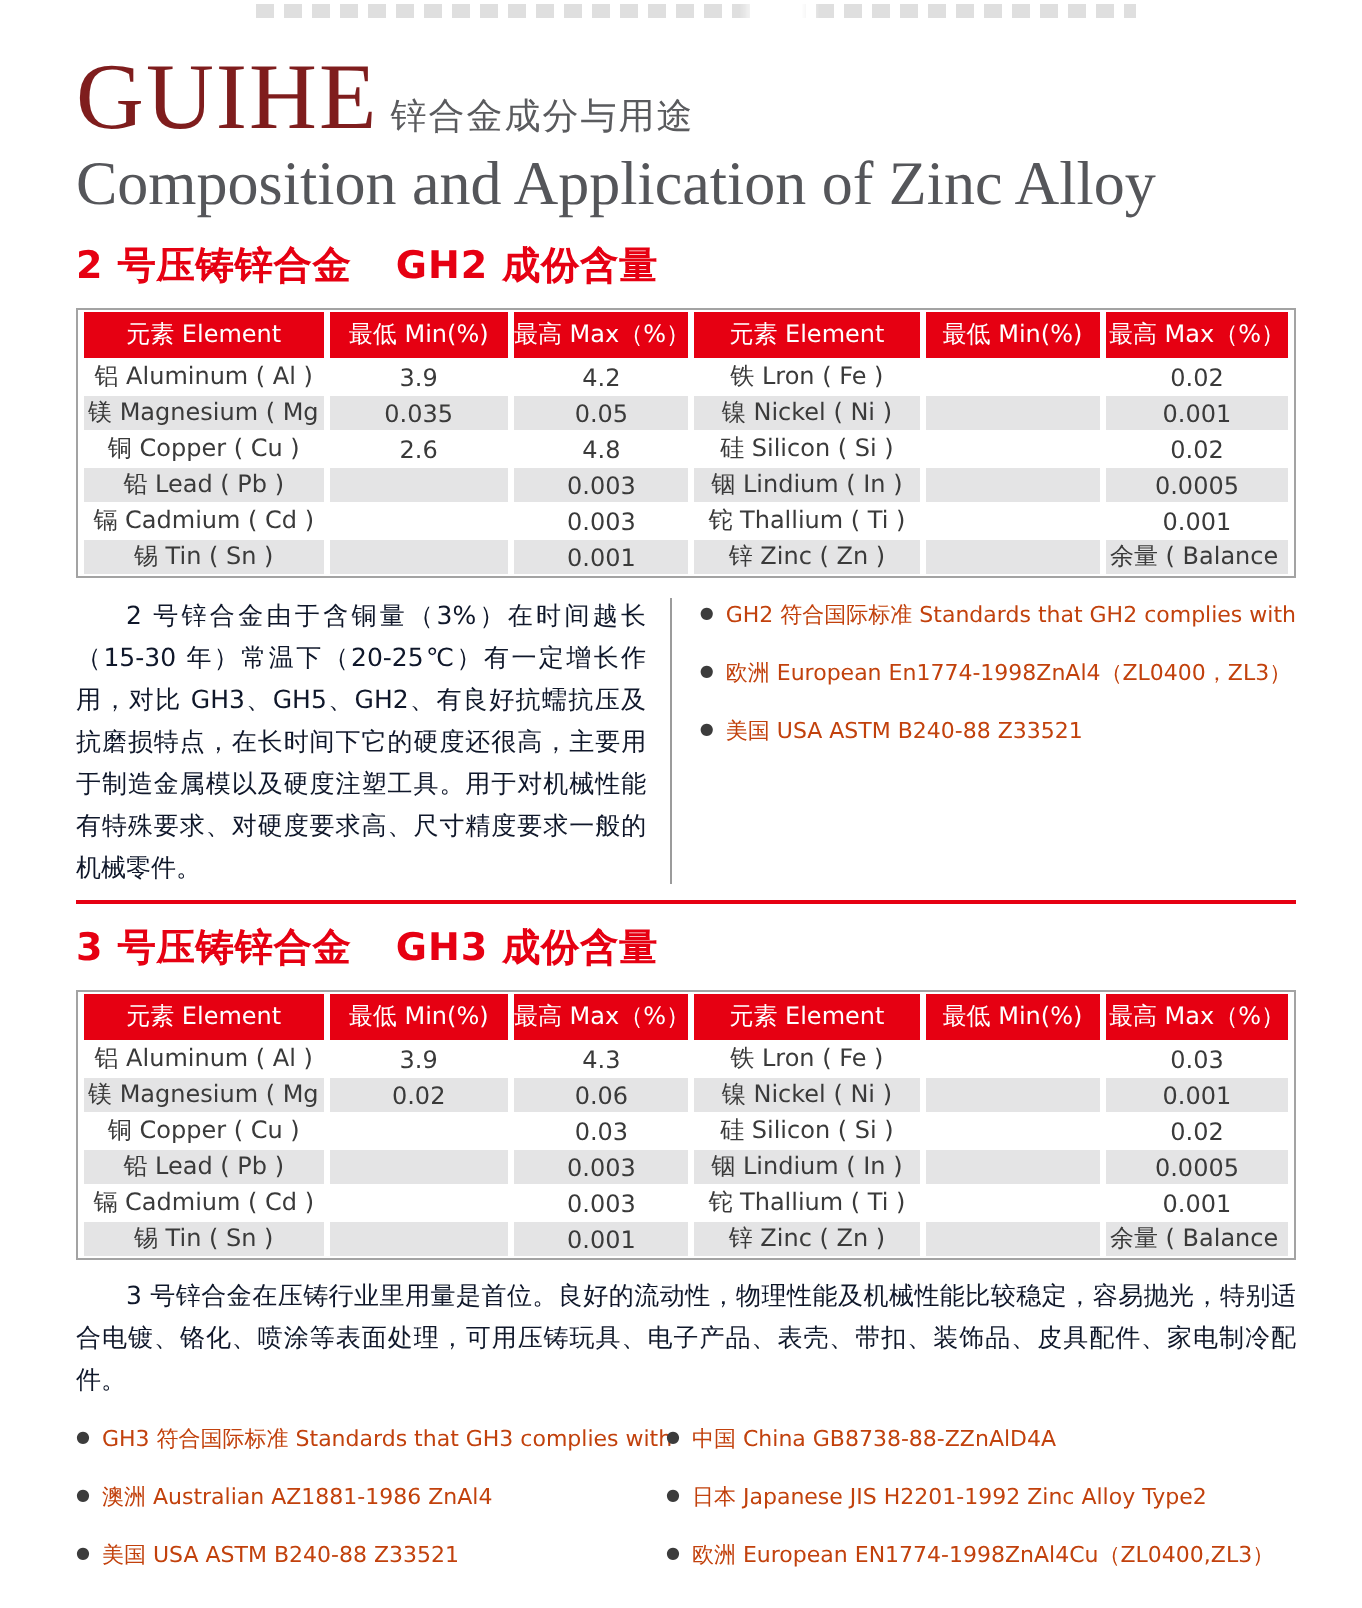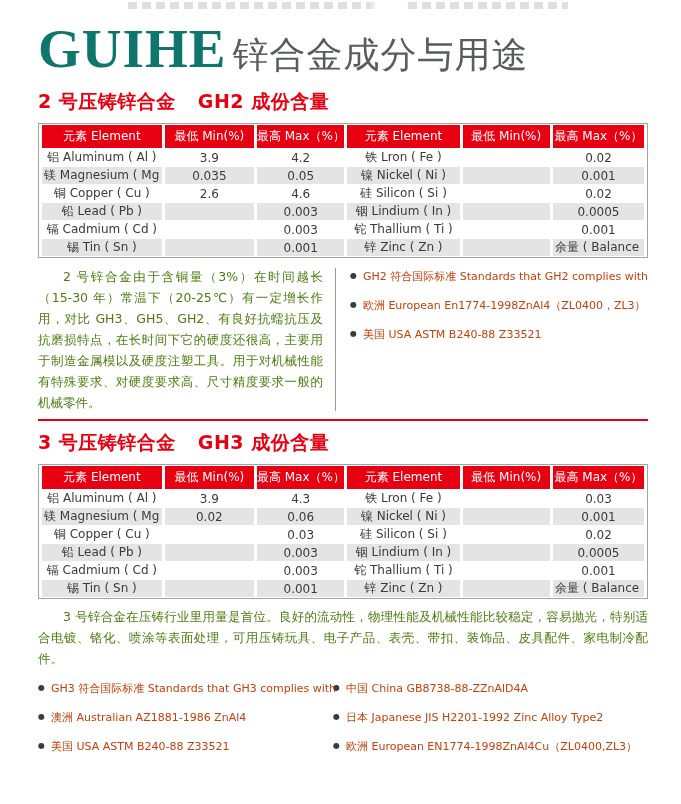--- a/index.html
+++ b/index.html
@@ -20,28 +20,28 @@
     opacity: .18;
     background:
       repeating-linear-gradient(90deg, #555 0 9px, transparent 9px 14px);
     -webkit-mask-image: linear-gradient(90deg,#000 0 55%, transparent 57% 62%, #000 64%);
   }
 
   
   .brand-row { margin-top: 16px; display: flex; align-items: baseline; }
   .brand {
     font-family: "Liberation Serif", "DejaVu Serif", serif;
-    font-weight: bold;
-    font-size: 55px;
+    font-weight: normal;
+    font-size: 47px;
     line-height: 48px;
-    color: #0f766e;
+    color: #7f1d1d;
     letter-spacing: 1px;
   }
   .title-zh {
-    font-size: 36px;
+    font-size: 18px;
     color: #5a5b5e;
     margin-left: 6px;
     letter-spacing: 1px;
   }
   .title-en {
     font-family: "Liberation Serif", "DejaVu Serif", serif;
     font-size: 31px;
     line-height: 38px;
     color: #55565a;
   }
@@ -83,21 +83,21 @@
     white-space: nowrap;
     overflow: hidden;
     padding: 0 2px;
   }
   .alloy-table tbody tr:nth-child(even) td { background: #e4e4e5; }
 
   
   .para {
     font-size: 12.5px;
     line-height: 21px;
-    color: #4d7c0f;
+    color: #0f172a;
     text-indent: 2em;
     text-align: justify;
   }
   .two-col { display: flex; margin-top: 8px; }
   .two-col .left { width: 352px; padding-right: 12px; }
   .two-col .divider { width: 1px; background: #9b9b9b; margin: 2px 0; }
   .two-col .right { flex: 1; padding-left: 14px; }
 
   ul.standards { list-style: none; }
   ul.standards li {
@@ -129,20 +129,21 @@
 <body>
 
 <div class="page">
 
   <div class="top-fragment"></div>
 
   <div class="brand-row">
     <span class="brand">GUIHE</span>
     <span class="title-zh">锌合金成分与用途</span>
   </div>
+  <div class="title-en">Composition and Application of Zinc Alloy</div>
 
   <div class="section-title">
     <span class="t1">2 号压铸锌合金</span><span class="t2">GH2 成份含量</span>
   </div>
 
   <table class="alloy-table">
     <colgroup>
       <col style="width:20.4%">
         <col style="width:15.2%">
         <col style="width:14.9%">
@@ -173,21 +174,21 @@
           <td>镁 Magnesium ( Mg )</td>
           <td>0.035</td>
           <td>0.05</td>
           <td>镍 Nickel ( Ni )</td>
           <td></td>
           <td>0.001</td>
         </tr>
         <tr>
           <td>铜 Copper ( Cu )</td>
           <td>2.6</td>
-          <td>4.6</td>
+          <td>4.8</td>
           <td>硅 Silicon ( Si )</td>
           <td></td>
           <td>0.02</td>
         </tr>
         <tr>
           <td>铅 Lead ( Pb )</td>
           <td></td>
           <td>0.003</td>
           <td>铟 Lindium ( In )</td>
           <td></td>

